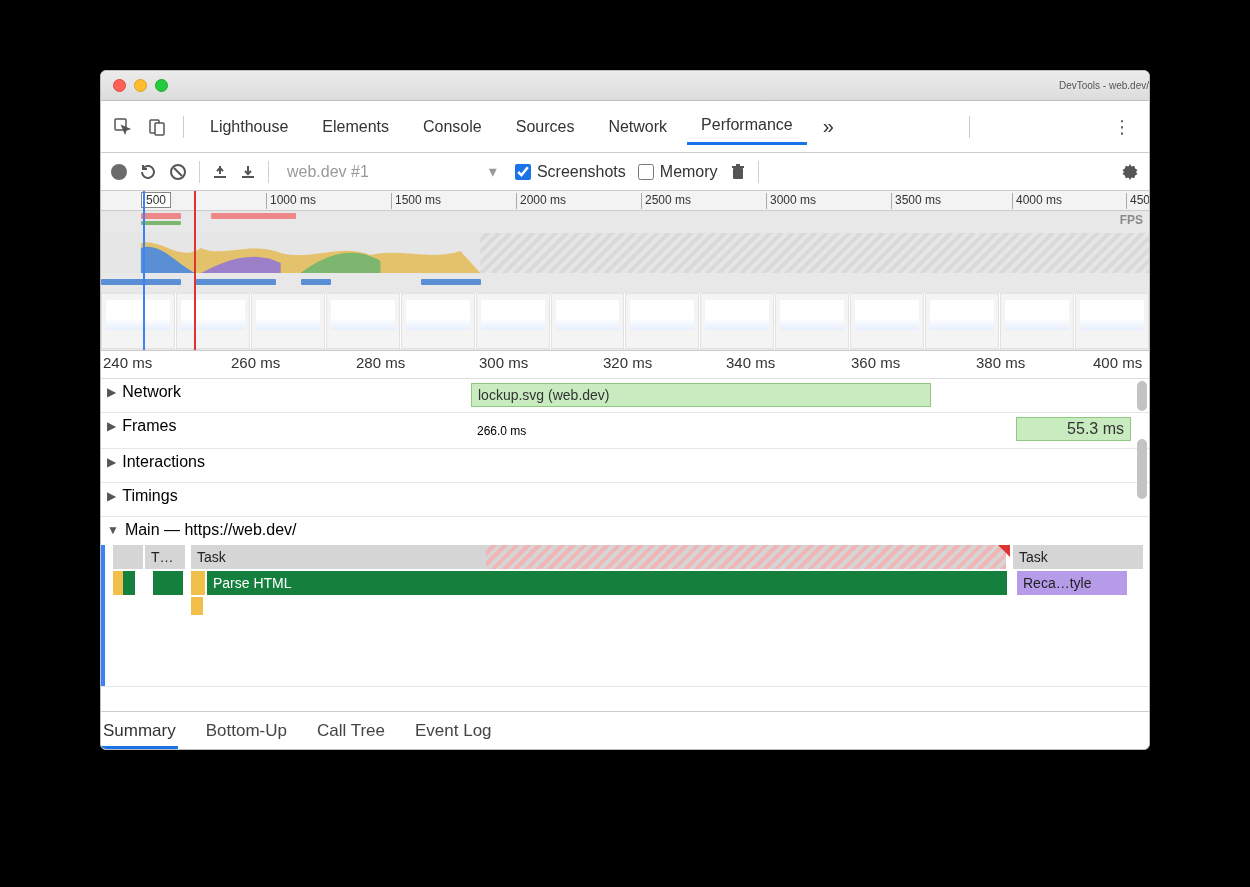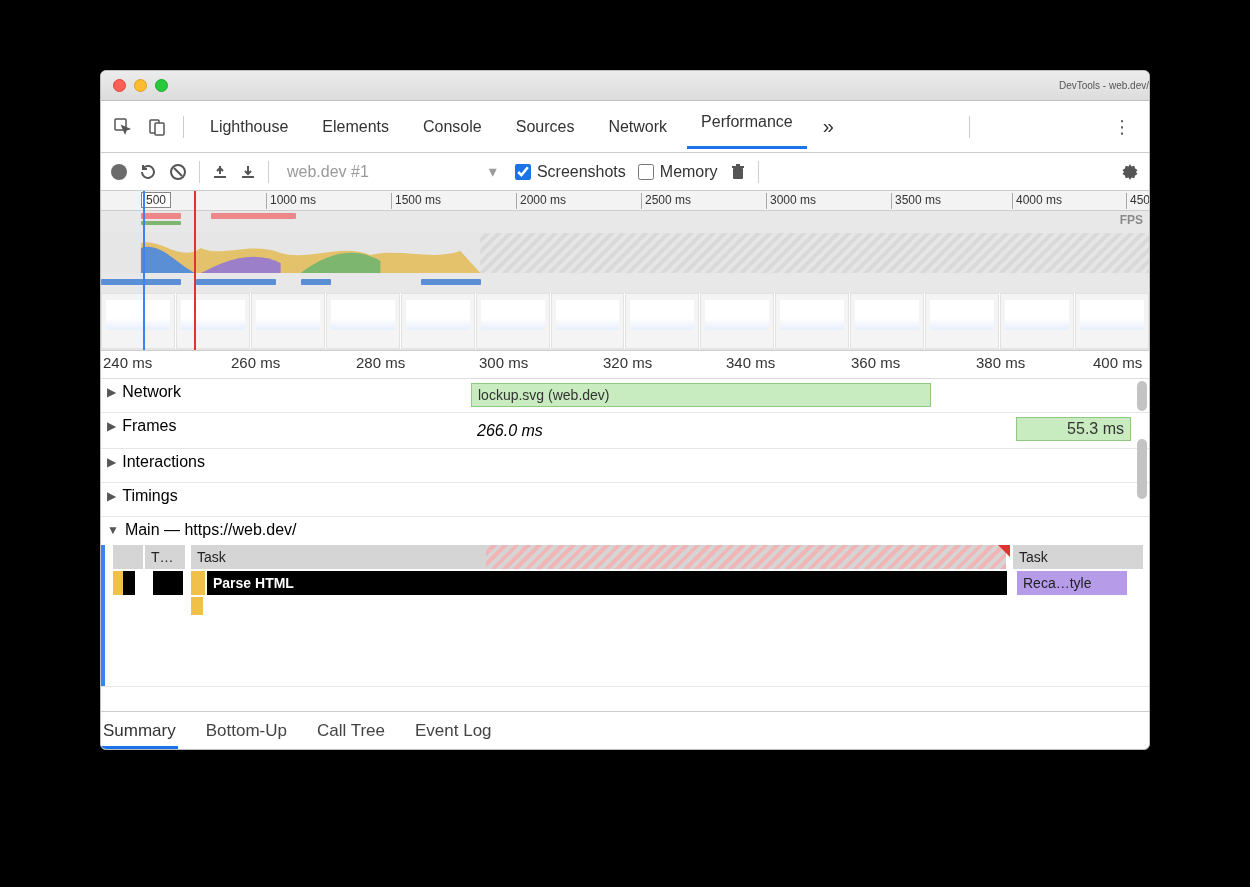--- a/index.html
+++ b/index.html
@@ -22,21 +22,21 @@
   .tl.green{background:#27c93f;border:1px solid #1aab29;}
   .title { position:absolute; left:0; right:0; text-align:right; font-size:10px; color:#555; }
 
   .tabs {
     height: 52px; border-bottom:1px solid #ccc; display:flex; align-items:center;
     padding: 0 8px; gap: 6px;
   }
   .tabs .iconbtn { width:28px; height:28px; display:flex; align-items:center; justify-content:center; color:#555; }
   .tabs .sep { width:1px; height:22px; background:#ccc; margin:0 6px; }
   .tabs .tab { padding: 8px 14px; font-size:16px; color:#333; cursor:pointer; }
-  .tabs .tab.active { color:#333; border-bottom: 3px solid #1a73e8; padding-bottom:15px; }
+  .tabs .tab.active { color:#333; border-bottom: 3px solid #1a73e8; padding-bottom:8px; }
   .tabs .more { margin-left:2px; font-size:20px; color:#333; padding:4px 8px;}
   .tabs .kebab { margin-left:auto; padding:4px 10px; font-size:18px; color:#555;}
 
   .toolbar {
     height: 38px; border-bottom:1px solid #ccc; display:flex; align-items:center;
     padding: 0 10px; gap: 12px; font-size:16px; color:#333;
   }
   .toolbar .dot { width:16px; height:16px; border-radius:50%; background:#6b6b6b; }
   .toolbar .ico { color:#555; display:flex; align-items:center; }
   .toolbar .vsep { width:1px; height:22px; background:#d0d0d0; }
@@ -74,21 +74,21 @@
   .track .head { position:absolute; left:6px; top:4px; font-size:16px; display:flex; align-items:center; gap:6px; }
   .track .head .arr { font-size:12px; color:#555; }
   .t-net { height:34px; }
   .t-frames { height:36px; }
   .t-inter { height:34px; }
   .t-tim { height:34px; }
   .t-main { height:170px; }
   .barseg { position:absolute; height:24px; font-size:14px; display:flex; align-items:center; padding:8px 6px; overflow:hidden; white-space:nowrap; }
   .greenbar { background:#c9ebc0; border:1px solid #8fc97f; color:#333;}
   .graybar { background:#d5d5d5; color:#222; }
-  .bluebar { background:#000000; color:#fff;font-weight:bold; }
+  .bluebar { background:#15803d; color:#fff; }
   .purplebar { background:#b69be8; color:#222; }
   .yellowbar { background:#f0c04b; }
   .hazard { background: repeating-linear-gradient(135deg, #d5d5d5, #d5d5d5 4px, #f2b5b5 4px, #f2b5b5 8px); }
   .flame-row { position:absolute; left:0; right:0; height:24px; }
   .scrollthumb { position:absolute; right:2px; width:10px; background:#c3c3c3; border-radius:5px;}
 
   .bottom-tabs {
     height:38px; border-top:1px solid #ccc; display:flex; align-items:center; gap:26px;
     font-size:17px; color:#333;
   }
@@ -274,21 +274,21 @@
         <div class="barseg greenbar" style="left:370px; width:460px; top:4px;">
           <span>lockup.svg (web.dev)</span>
         </div>
       </div>
 
       <div class="track t-frames">
         <div class="head">
             <span class="arr">▶</span>
             <span>Frames</span>
           </div>
-        <div class="barseg" style="left:370px; width:200px; top:6px; font-size:16px;font-style:italic;">
+        <div class="barseg" style="left:370px; width:200px; top:6px; font-size:12px;">
           <span>266.0 ms</span>
         </div>
         <div class="barseg greenbar" style="left:915px; width:115px; top:4px; font-size:16px; justify-content:flex-end;">
           <span>55.3 ms</span>
         </div>
       </div>
 
       <div class="track t-inter">
         <div class="head">
             <span class="arr">▶</span>

